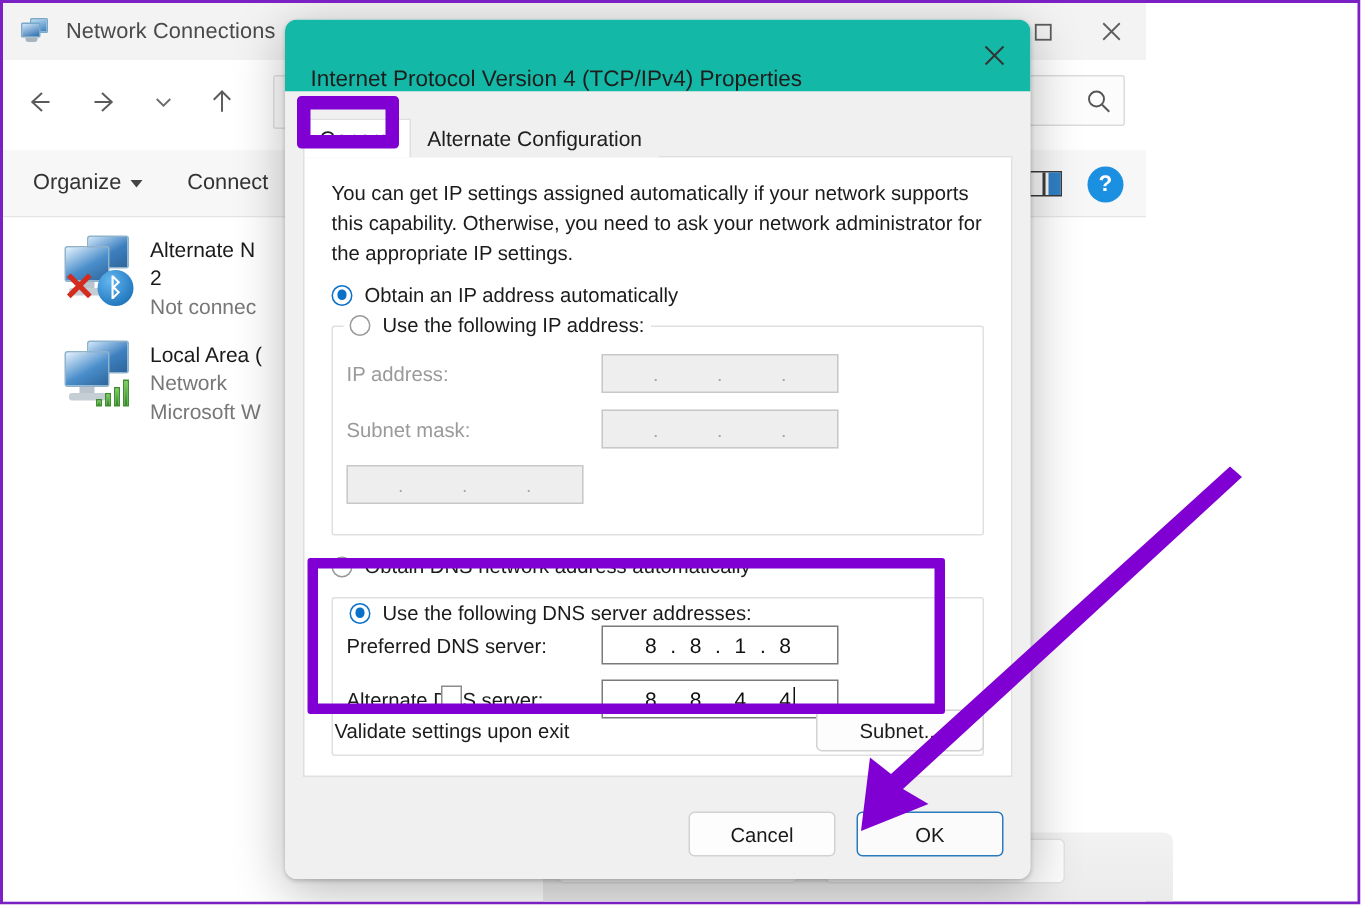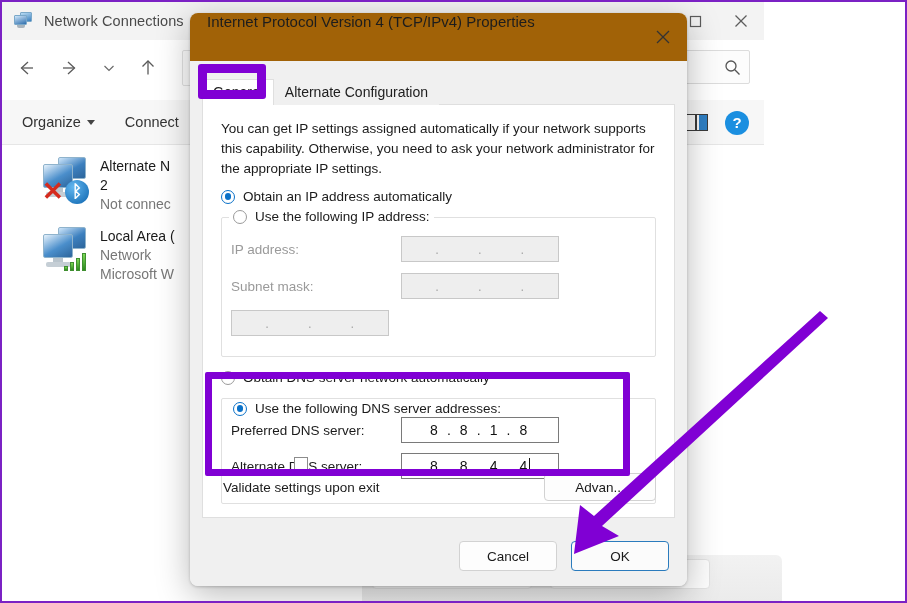--- a/index.html
+++ b/index.html
@@ -197,22 +197,22 @@
   
   .dialog {
     position: absolute; left: 188px; top: 11px; width: 497px; height: 573px;
     background: #f0f0f0;
     border-radius: 8px;
     box-shadow: 0 8px 34px rgba(0,0,0,.28), 0 1px 3px rgba(0,0,0,.2);
     overflow: hidden;
   }
   .dlg-title {
     position: absolute; left: 0; top: 0; right: 0; height: 48px;
-    background: #a16207;
-    display: flex; align-items: flex-start;
+    background: #14b8a6;
+    display: flex; align-items: flex-end;
   }
   .dlg-title-text {
     margin-left: 17px; font-size: 15px; color: #1d1d1d;
   }
   .dlg-close {
     position: absolute; right: 0; top: 0; width: 48px; height: 48px;
     display: flex; align-items: center; justify-content: center; color: #333;
   }
   .dlg-body {
     position: absolute; left: 0; top: 48px; right: 0; bottom: 60px;
@@ -523,21 +523,21 @@
         <div class="fieldrow" style="left:28px; top:205px;">
           <span class="ipbox">
             <span class="seg">.</span>
               <span class="seg">.</span>
               <span class="seg">.</span>
           </span>
         </div>
 
         <div class="radio" style="left:18px; top:265px;">
           <span class="rdot"></span>
-          <span>Obtain DNS server network automatically</span>
+          <span>Obtain DNS network address automatically</span>
         </div>
 
         <div class="groupbox" style="left:18px; top:293px; right:18px; height:106px;"></div>
         <div class="radio" style="left:26px; top:296px; background:#fff; padding:0 4px;text-align:right;">
           <span class="rdot on"></span>
           <span>Use the following DNS server addresses:</span>
         </div>
 
         <div class="fieldrow" style="left:28px; top:312px;">
           <span class="flabel en">Preferred DNS server:</span>
@@ -551,21 +551,21 @@
             <span class="ipval">8 . 8 . 4 . 4</span>
               <span class="caretbar"></span>
           </span>
         </div>
 
         <div class="checkrow" style="left:20px; bottom:22px;flex-direction:column;">
           <span class="cbox"></span>
           <span>Validate settings upon exit</span>
         </div>
 
-        <div class="btn btn-adv">Advan...</div>
+        <div class="btn btn-adv">Subnet...</div>
       </div>
     </div>
 
     <div class="dlg-footer">
       <div class="btn btn-cancel">Cancel</div>
       <div class="btn btn-ok">OK</div>
     </div>
   </div>
 
   <div class="hl-tab"></div>

